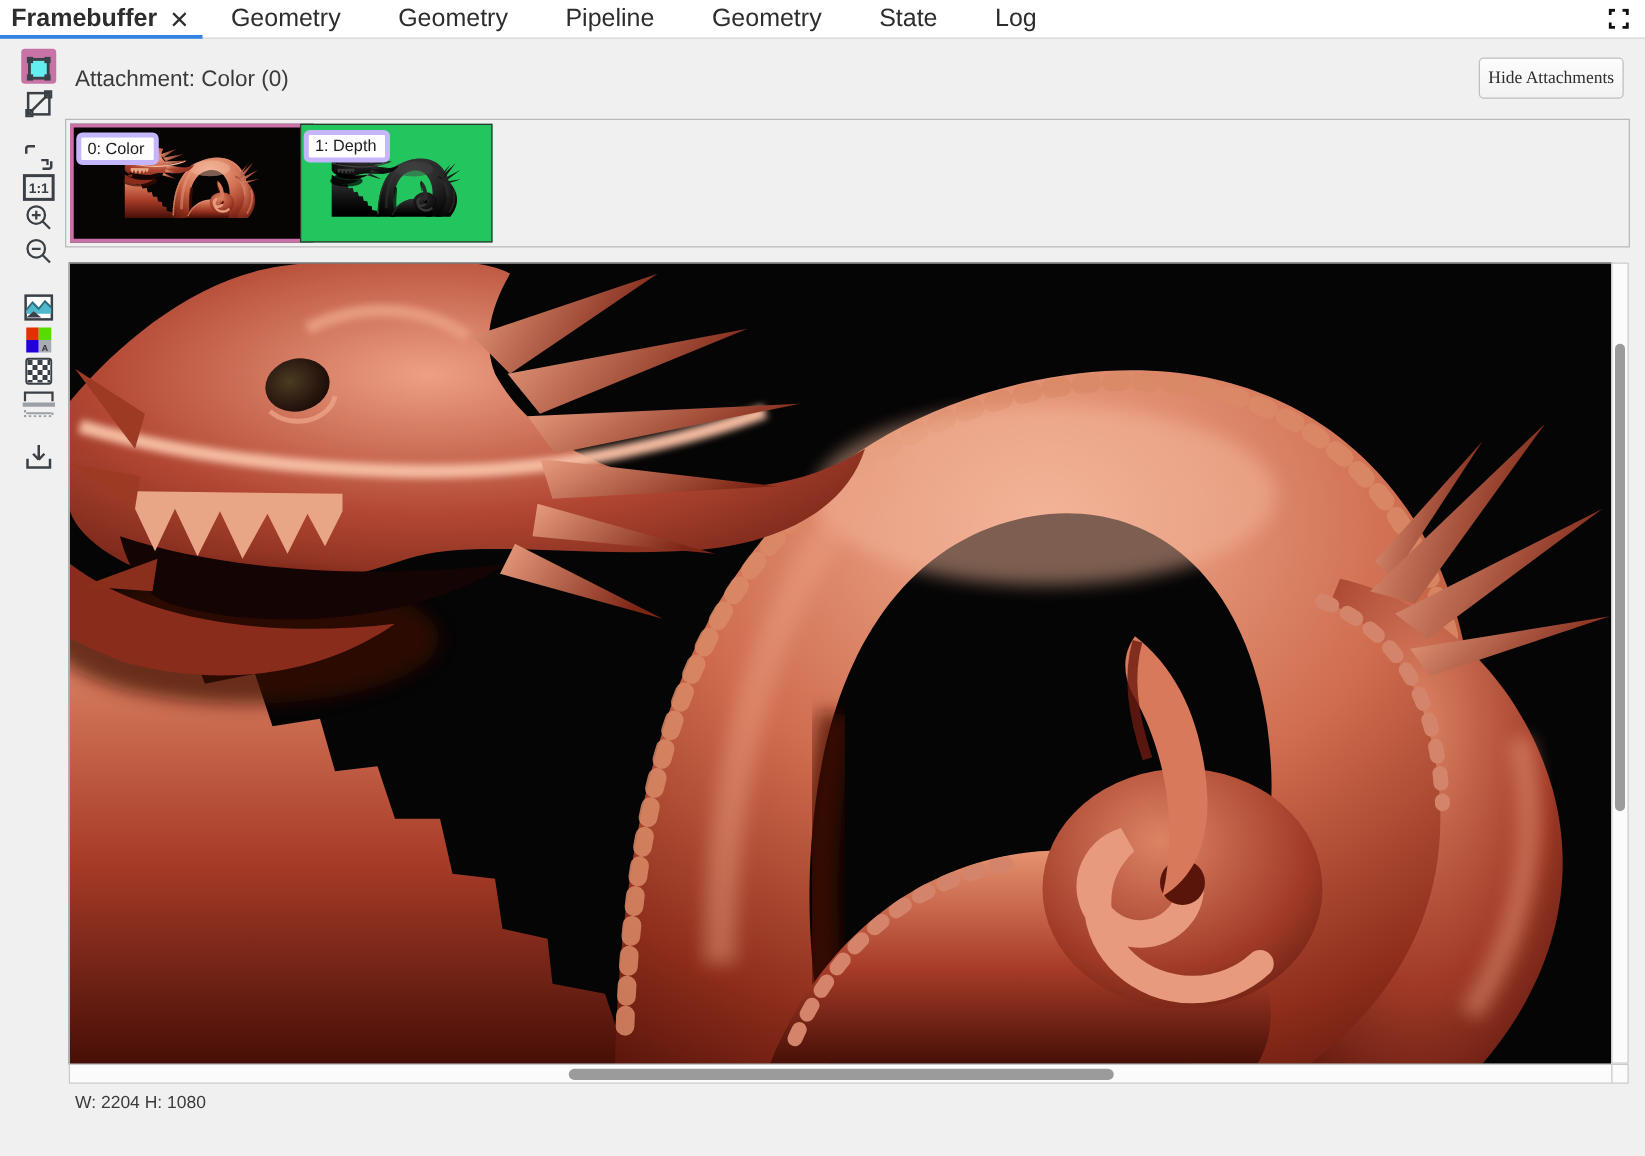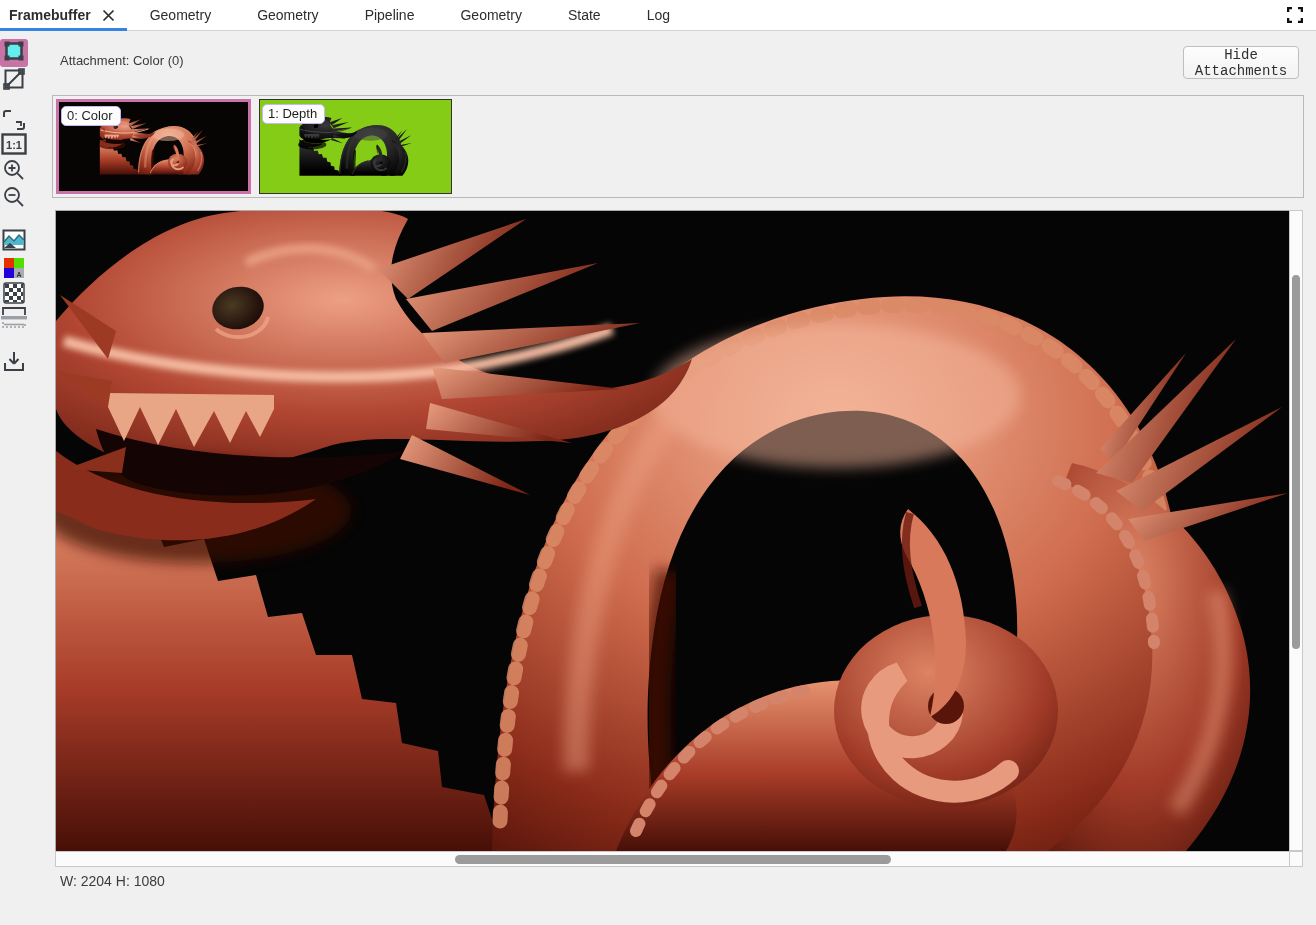--- a/index.html
+++ b/index.html
@@ -10,68 +10,68 @@
     color:#2e2e2e;-webkit-font-smoothing:antialiased;
   }
   
   .tabbar{
     position:absolute;left:0;top:0;width:1316px;height:30px;
     background:#ffffff;border-bottom:1px solid #cfd3d6;
     display:flex;align-items:stretch;z-index:5;
   }
   .tab{
     display:flex;align-items:center;gap:11px;
-    padding:0 23px;font-size:14px;color:#2d2d2d;cursor:default;
+    padding:0 23px;font-size:20px;color:#2d2d2d;cursor:default;
     position:relative;white-space:nowrap;
   }
   .tab.active{font-weight:bold;padding:0 12px 0 9px;}
   .tab.active::after{
     content:"";position:absolute;left:0;right:0;bottom:-1px;height:3px;
     background:#3584e4;
   }
   .close-x{display:inline-flex;align-items:center;}
   .fullscreen-btn{
     margin-left:auto;display:flex;align-items:center;padding:0 13px;
   }
   
   .tool{
-    position:absolute;left:0;width:28px;height:28px;
-    display:flex;align-items:flex-start;justify-content:center;
+    position:absolute;left:17px;width:28px;height:28px;
+    display:flex;align-items:flex-end;justify-content:center;
     border-radius:3px;
   }
   .tool.selected{background:#c773a6;}
   
   .attach-header-label{
-    position:absolute;left:60px;top:53px;font-size:13px;color:#3b3b3b;
+    position:absolute;left:60px;top:53px;font-size:18px;color:#3b3b3b;
   }
   .hide-btn{
     position:absolute;left:1183px;top:46px;width:116px;height:33px;
     background:linear-gradient(#fdfdfd,#f2f2f2);
     border:1px solid #bfbfbf;border-radius:4px;
     font-size:14px;color:#2f2f2f;box-sizing:border-box;
     display:flex;align-items:center;justify-content:center;
-    font-family:Liberation Mono, monospace;
+    font-family:Liberation Serif, serif;
   }
   
   .thumb-strip{
     position:absolute;left:52px;top:95px;width:1252px;height:103px;
     border:1px solid #b9b9b9;box-sizing:border-box;
   }
   .thumb{position:absolute;top:3px;box-sizing:border-box;}
   .thumb.color-thumb{
     left:3px;width:195px;height:95px;border:3px solid #c971a8;background:#070404;
   }
   .thumb.depth-thumb{
-    left:206px;width:193px;height:95px;border:1px solid #333;background:#84cc16;
+    left:187px;width:154px;height:95px;border:1px solid #333;background:#22c55e;
   }
   .thumb svg{position:absolute;left:0;top:0;width:100%;height:100%;}
   .depth-thumb svg{filter:grayscale(1) brightness(0.38) contrast(1.15);}
   .badge{
     position:absolute;left:2px;top:4px;z-index:2;
-    background:#fdfdfd;border:1px solid #c4b5fd;border-radius:5px;
+    background:#fdfdfd;border:4px solid #c4b5fd;border-radius:5px;
     font-size:13px;color:#1d1d1d;padding:1px 7px 2px 5px;white-space:nowrap;
   }
   
   .viewport{
     position:absolute;left:55px;top:210px;width:1235px;height:642px;
     background:#050505;border:1px solid #ababab;box-sizing:border-box;
   }
   .viewport svg{display:block;width:100%;height:100%;}
   
   .hscroll{

